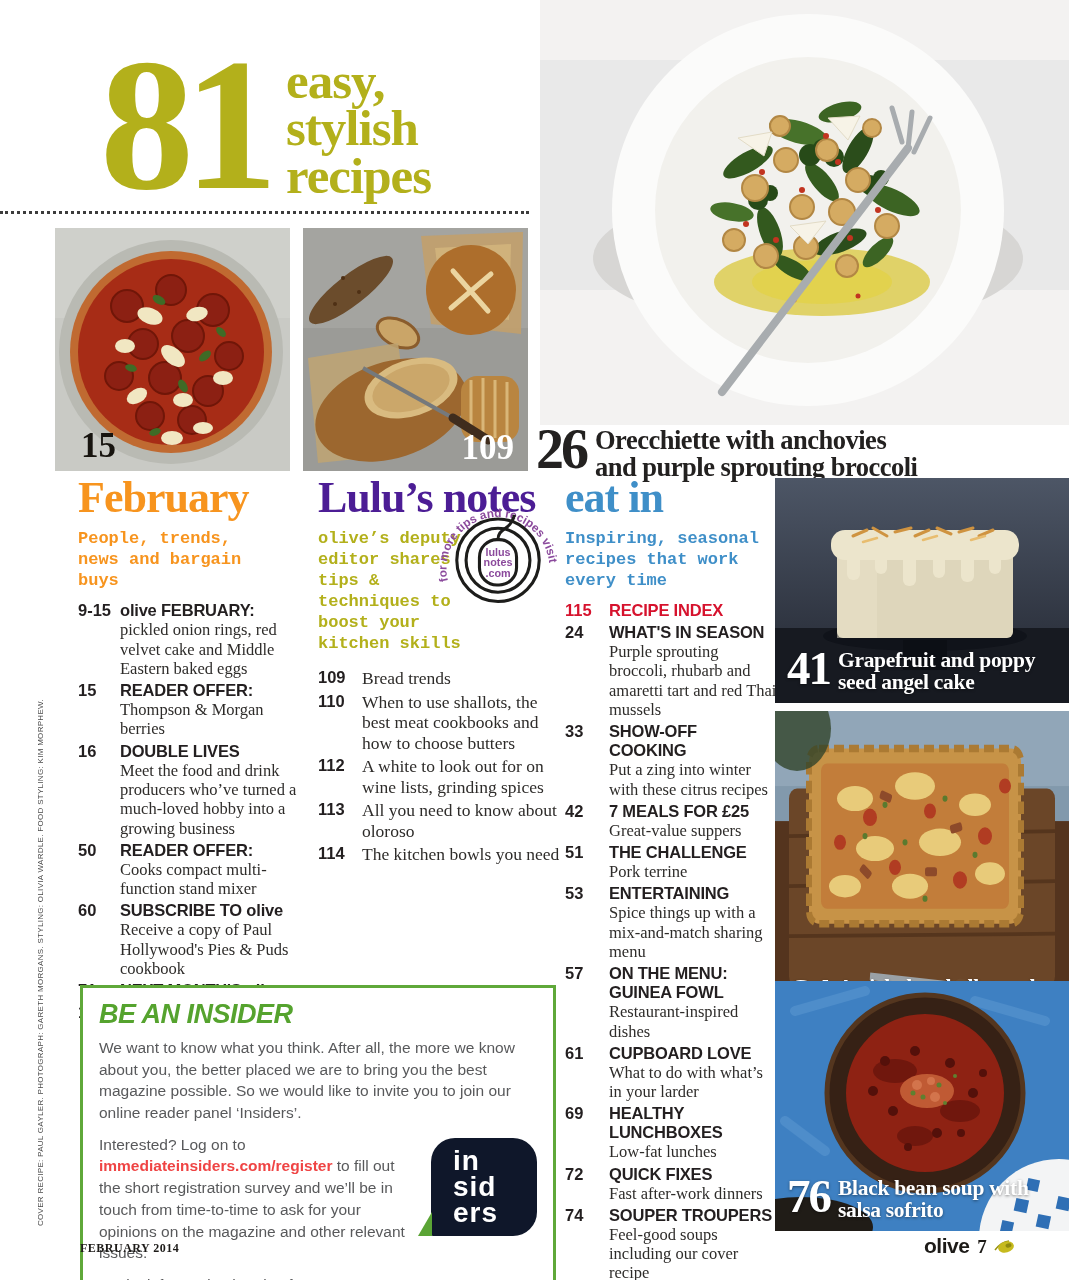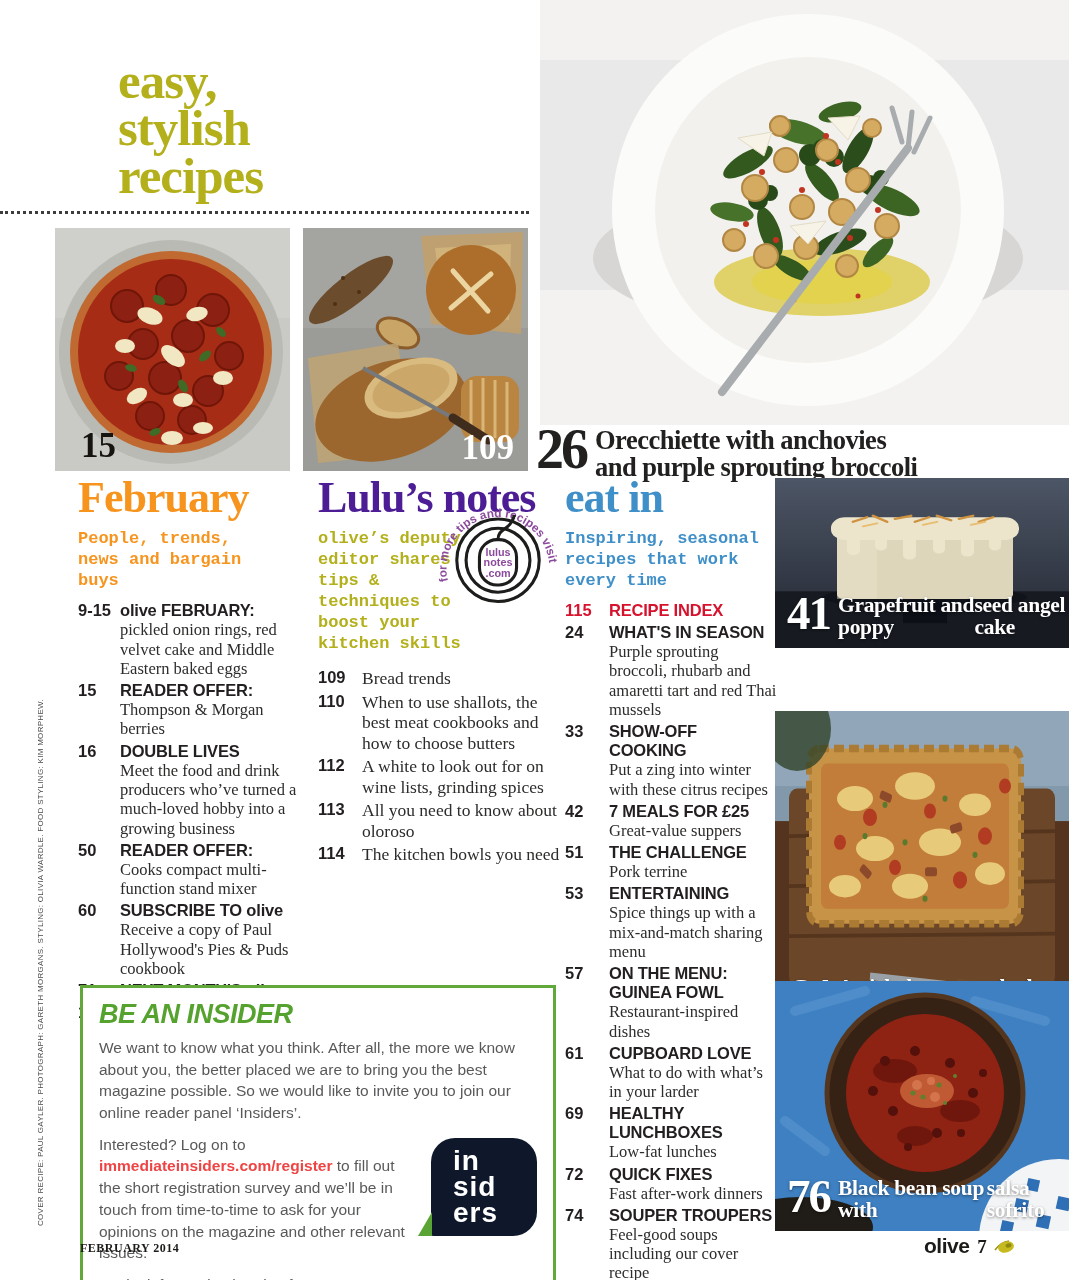--- a/index.html
+++ b/index.html
@@ -16,36 +16,36 @@
   .tagline{display:flex;flex-direction:column;font-family:"Liberation Serif",serif;font-weight:700;
            font-size:51px;line-height:.93;margin:16px 0 0 18px;letter-spacing:-1px;}
   .dotted-rule{position:absolute;left:0;top:211px;width:529px;border-top:3px dotted #3c3c3c;}
 
   
   .photo{position:absolute;margin:0;overflow:hidden;}
   .photo svg{display:block;width:100%;height:100%;}
   .ph-pizza{left:55px;top:228px;width:235px;height:243px;}
   .ph-bread{left:303px;top:228px;width:225px;height:243px;}
   .ph-orec{left:540px;top:0;width:529px;height:425px;}
-  .ph-cake{left:775px;top:478px;width:294px;height:170px;}
+  .ph-cake{left:775px;top:478px;width:294px;height:225px;}
   .ph-tart{left:775px;top:711px;width:294px;height:319px;}
   .ph-soup{left:775px;top:981px;width:294px;height:250px;}
   .pnum{position:absolute;font-family:"Liberation Serif",serif;font-weight:700;font-size:35px;line-height:1;}
   .pnum.dark{left:26px;bottom:8px;color:#17140f;}
   .pnum.light{right:14px;bottom:6px;color:#fff;}
 
   .caption26{position:absolute;left:536px;top:427px;display:flex;color:#232120;}
   .c26-num{font-family:"Liberation Serif",serif;font-weight:700;font-size:56px;line-height:.82;letter-spacing:-3px;}
   .c26-text{display:flex;flex-direction:column;font-family:"Liberation Serif",serif;font-weight:700;
             font-size:26.5px;line-height:1.02;margin-left:9px;letter-spacing:-.5px;}
 
   .photo-cap{position:absolute;left:12px;bottom:10px;display:flex;color:#fff;
              text-shadow:0 1px 3px rgba(0,0,0,.45);}
   .pc-num{font-family:"Liberation Serif",serif;font-weight:700;font-size:47px;line-height:.8;letter-spacing:-2px;}
-  .pc-text{display:flex;flex-direction:row;font-family:"Liberation Serif",serif;font-weight:700;
+  .pc-text{display:flex;flex-direction:column;font-family:"Liberation Serif",serif;font-weight:700;
            font-size:21.5px;line-height:1;margin-left:8px;letter-spacing:-.3px;}
 
   
   .col{position:absolute;top:476px;}
   .col h2{font-family:"Liberation Serif",serif;font-weight:700;font-size:44px;line-height:1;
           letter-spacing:-1px;margin:0 0 8px;}
   .sub{font-weight:700;font-size:17px;line-height:1.24;margin:0 0 10px;font-family:Liberation Mono, monospace;}
   .listing{list-style:none;margin:0;padding:0;}
   .listing li{display:flex;margin:0 0 3px;}
   .listing .num{flex:0 0 42px;font-weight:700;font-size:16.5px;line-height:1.15;}
@@ -94,20 +94,21 @@
   .olive-icon{margin-left:6px;align-self:center;}
 </style>
 </head>
 <body>
 
 <div class="page">
 
   <div class="credits">COVER RECIPE: PAUL GAYLER. PHOTOGRAPH: GARETH MORGANS. STYLING: OLIVIA WARDLE. FOOD STYLING: KIM MORPHEW.</div>
 
   <header class="masthead">
+    <span class="big-num">81</span>
     <span class="tagline">
       <span>easy,</span>
       <span>stylish</span>
       <span>recipes</span>
     </span>
   </header>
   <div class="dotted-rule"></div>
 
   <figure class="photo ph-pizza">
     <svg viewBox="0 0 235 243" preserveAspectRatio="none">

